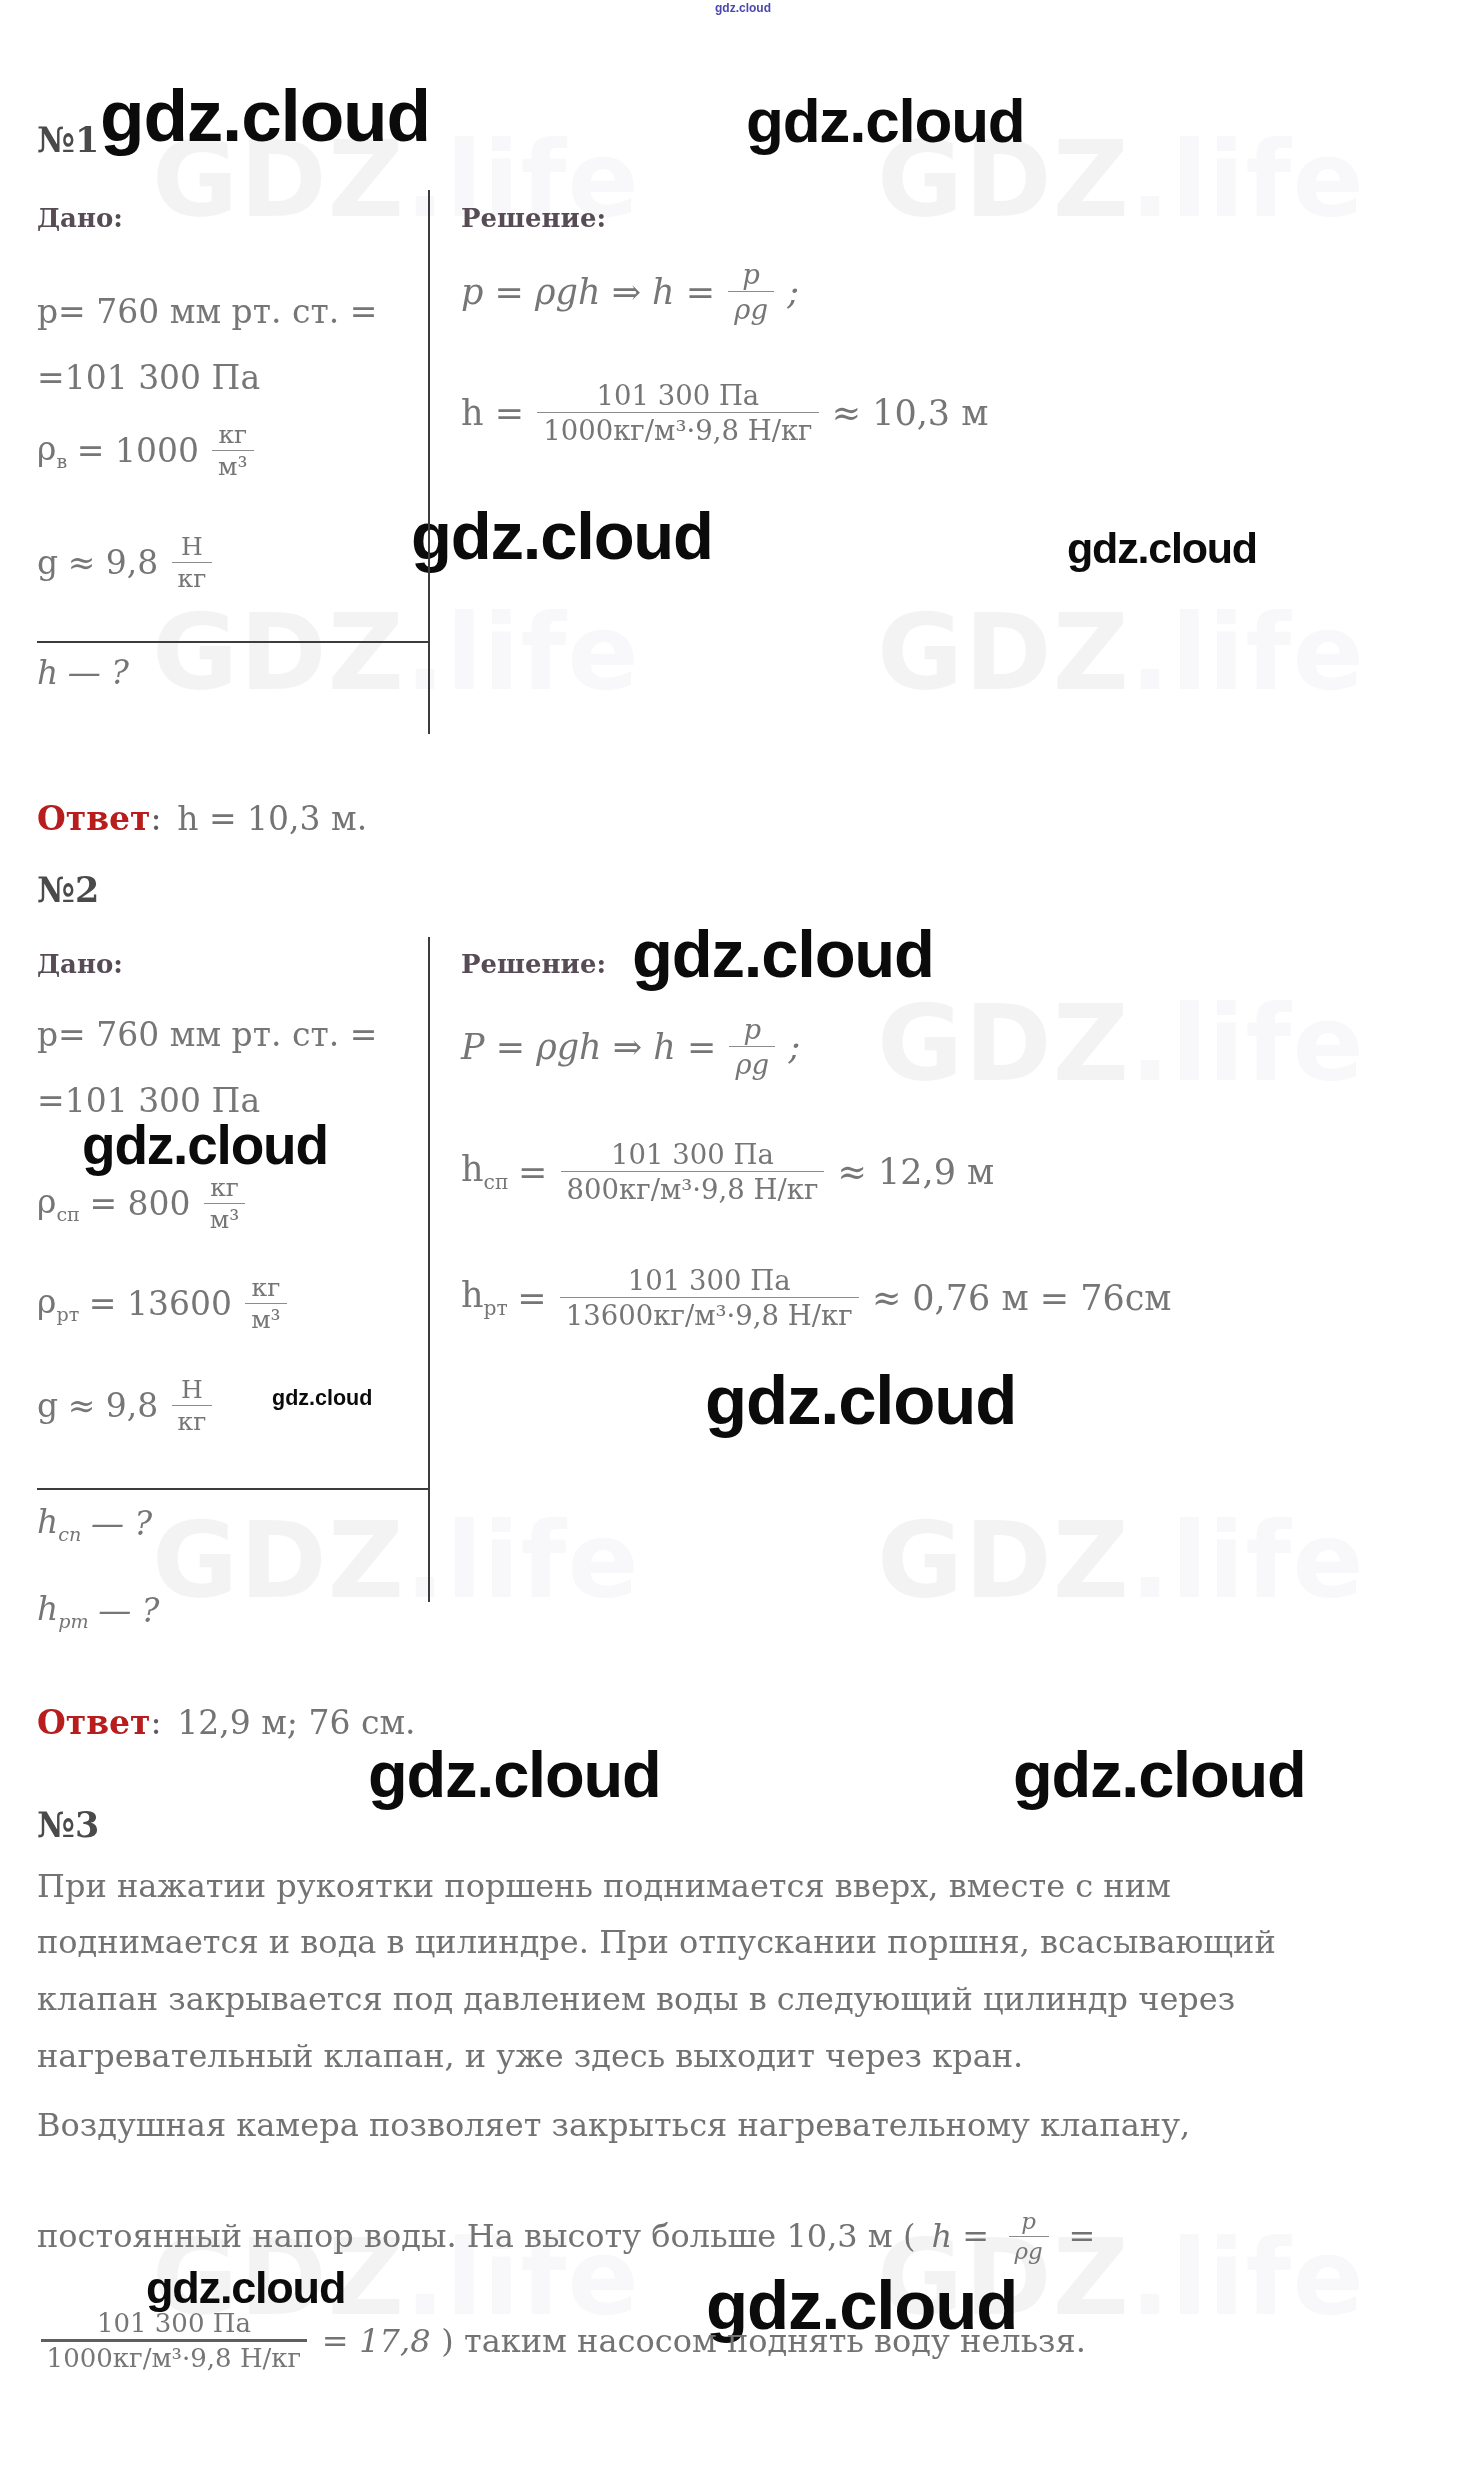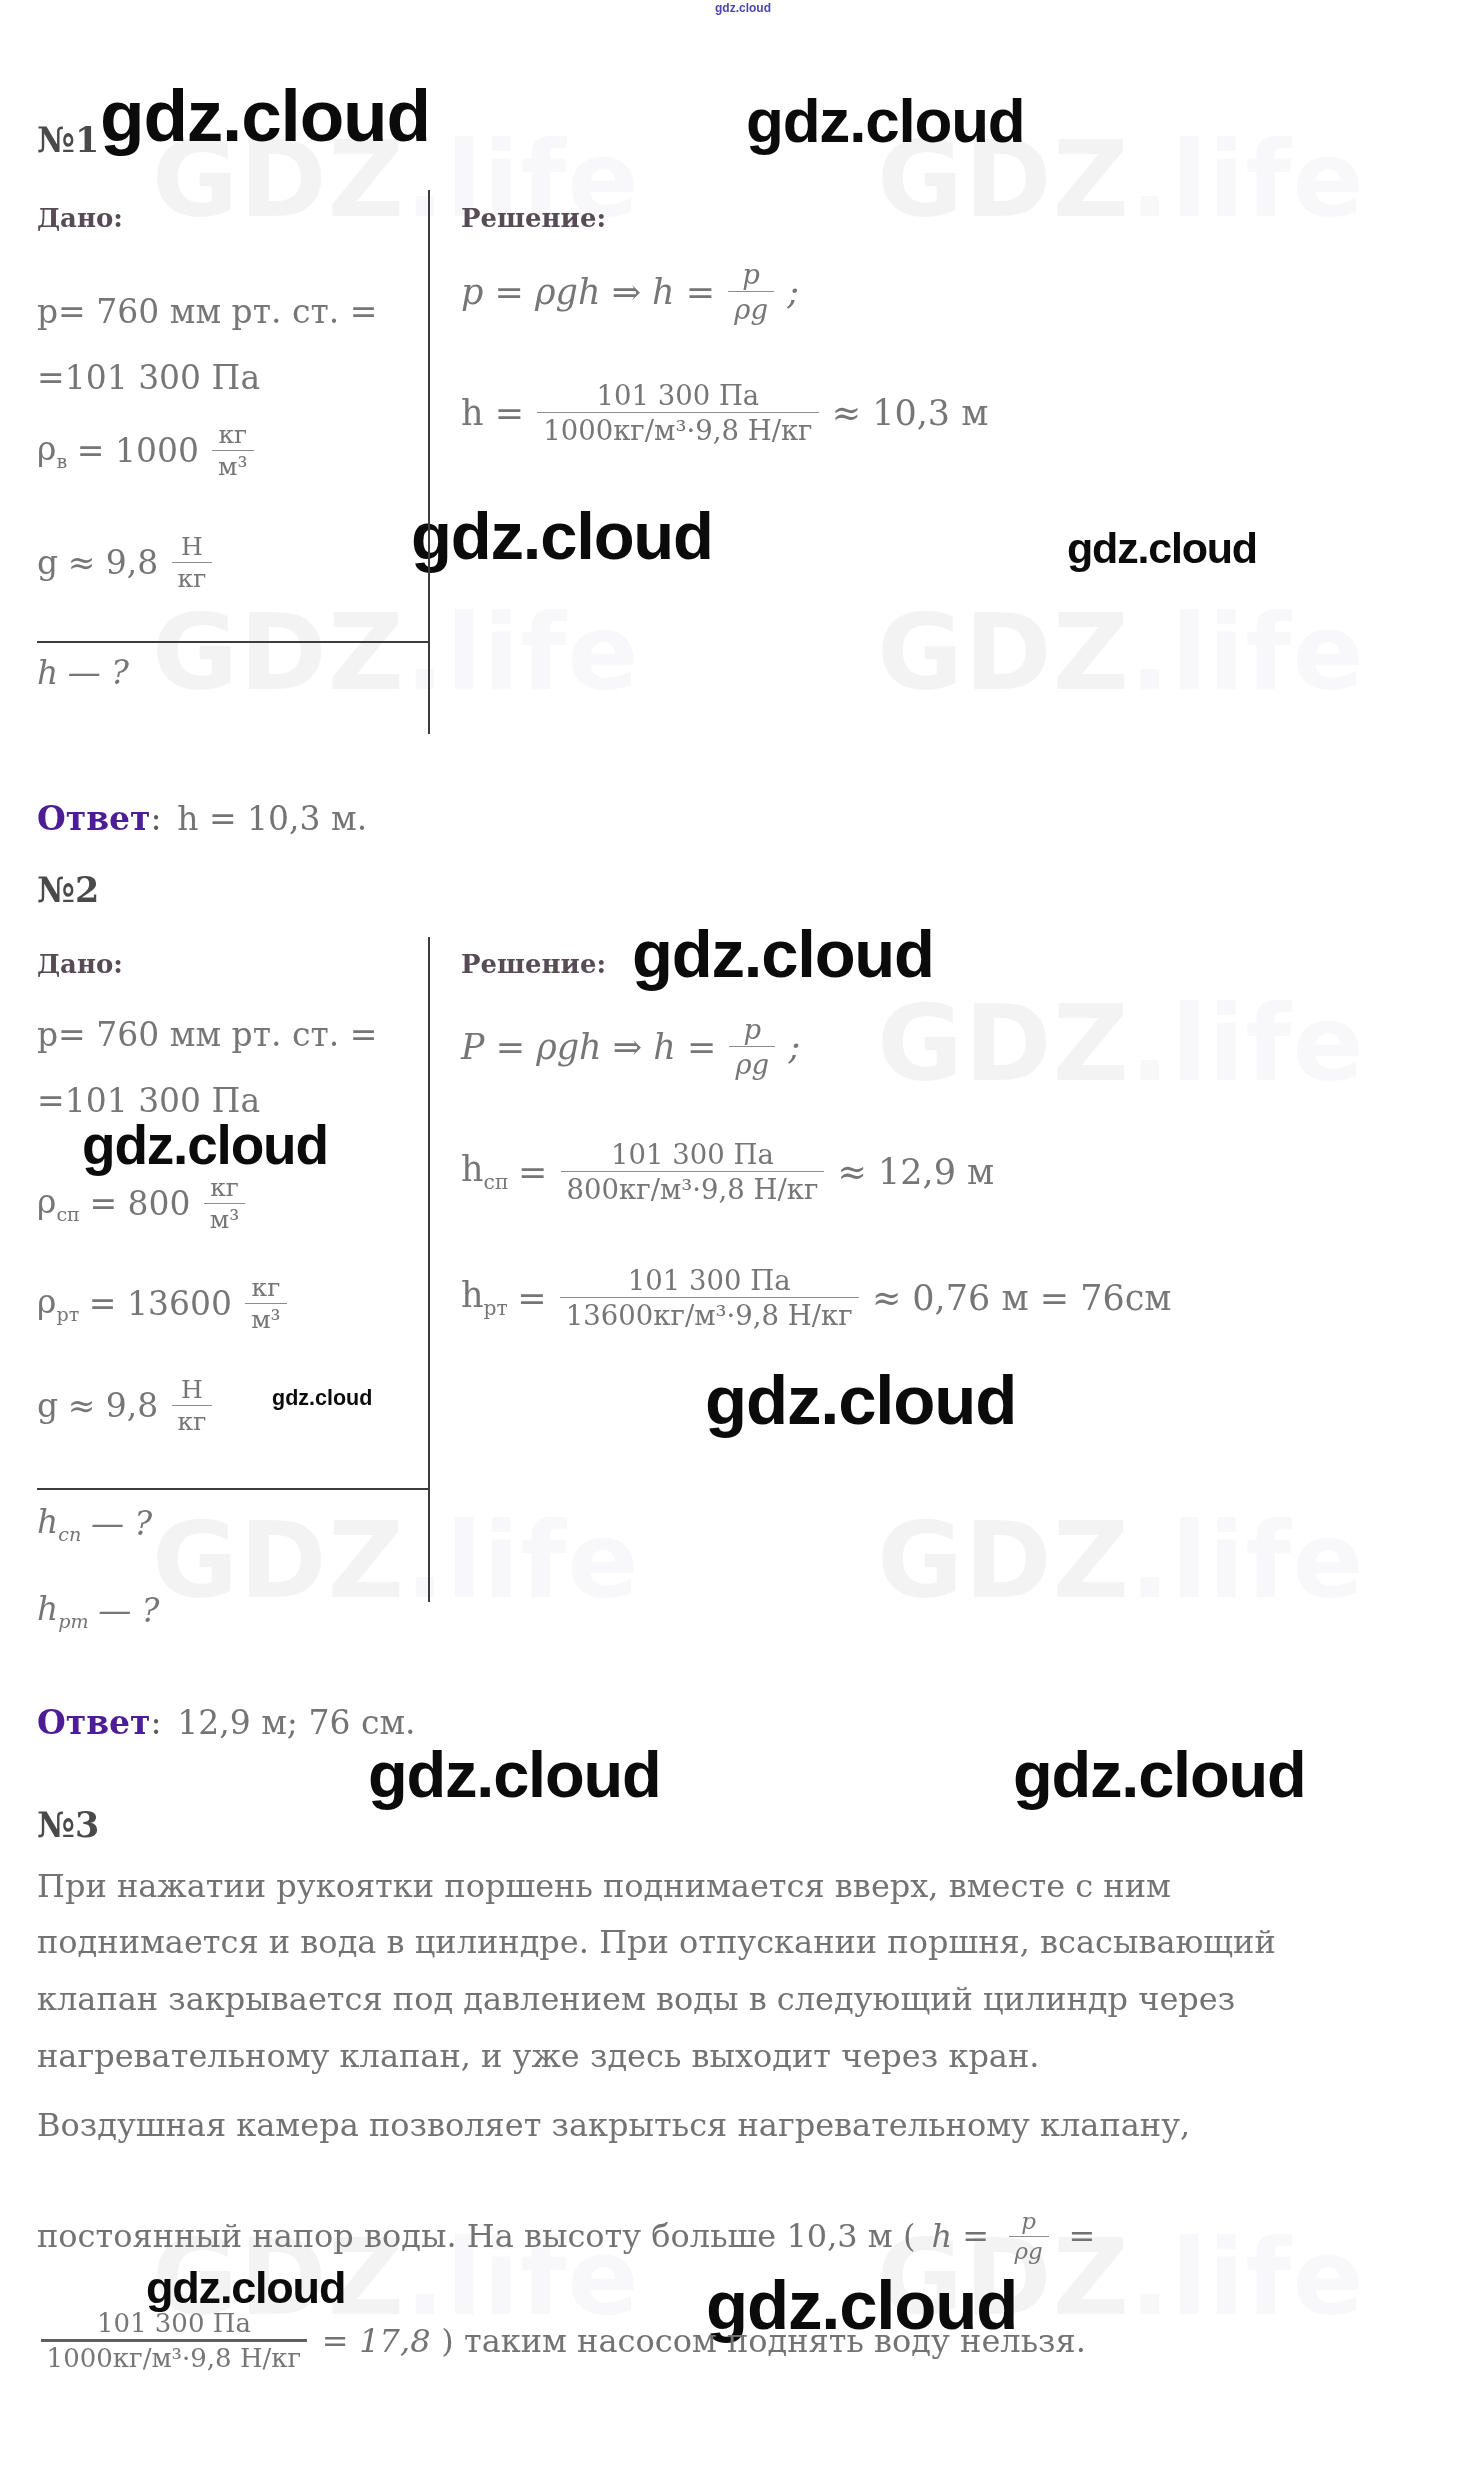--- a/index.html
+++ b/index.html
@@ -4,21 +4,21 @@
 <style>
   html,body{margin:0;padding:0;background:#fff;}
   .page{position:relative;width:1482px;height:2475px;background:#ffffff;overflow:hidden;
         font-family:"DejaVu Serif",serif;color:#747474;}
   .abs{position:absolute;white-space:nowrap;line-height:1.15;}
   .t-title{font-weight:bold;font-size:37px;color:#4a4a4a;}
   .t-num{font-weight:bold;font-size:35px;color:#4a4a4a;}
   .t-head{font-weight:bold;font-size:26px;color:#574c55;}
   .t-given{font-size:33px;color:#767676;}
   .t-para{font-size:32px;color:#737373;}
-  .t-ans-label{font-weight:bold;font-size:33px;color:#4c1d95;}
+  .t-ans-label{font-weight:bold;font-size:33px;color:#b91c1c;}
   .t-ans-colon{font-size:33px;color:#5f5a5f;}
   .t-ans{font-size:33px;color:#747474;}
   .mrow{display:flex;align-items:center;column-gap:9.6px;font-size:33px;color:#767676;}
   .sol{font-size:35px;}
   .it{font-style:italic;}
   sub{font-size:0.58em;}
   .frac{display:inline-flex;flex-direction:column;align-items:center;line-height:1.2;margin:0 3.6px;}
   .frac .fd{border-top:1.8px solid #8c8c8c;padding:1.2px 6px 0 6px;}
   .frac .fn{padding:0 6px;}
   .f-sm{font-size:25px;}
@@ -203,21 +203,21 @@
   <div class="abs mrow" style="left:37px;top:1704px;column-gap:15.5px">
     <span><span class="t-ans-label">Ответ</span><span class="t-ans-colon">:</span></span>
     <span class="t-ans">12,9 м; 76 см.</span>
   </div>
 
   <div class="abs t-num" style="left:37px;top:1805px">№3</div>
 
   <div class="abs t-para" style="left:37px;top:1868px">При нажатии рукоятки поршень поднимается вверх, вместе с ним</div>
   <div class="abs t-para" style="left:37px;top:1924px">поднимается и вода в цилиндре. При отпускании поршня, всасывающий</div>
   <div class="abs t-para" style="left:37px;top:1981px">клапан  закрывается под давлением воды в следующий цилиндр через</div>
-  <div class="abs t-para" style="left:37px;top:2038px">нагревательному клапан, и уже здесь выходит через кран.</div>
+  <div class="abs t-para" style="left:37px;top:2038px">нагревательный клапан, и уже здесь выходит через кран.</div>
 
   <div class="abs t-para" style="left:37px;top:2107px">Воздушная камера  позволяет закрыться нагревательному клапану,</div>
 
   <div class="abs mrow" style="left:37px;top:2208px;column-gap:16px">
     <span class="t-para">постоянный напор воды. На высоту больше 10,3 м (</span>
     <span class="t-para it">h =</span>
     <span class="frac f-xs it">
         <span class="fn">p</span>
         <span class="fd">ρg</span>
       </span>

